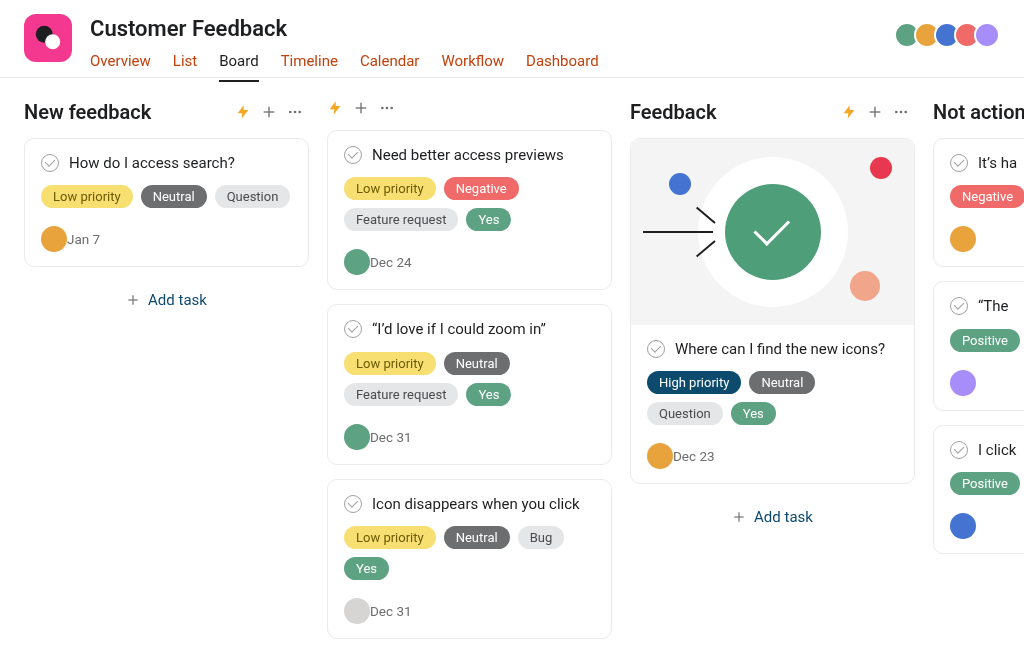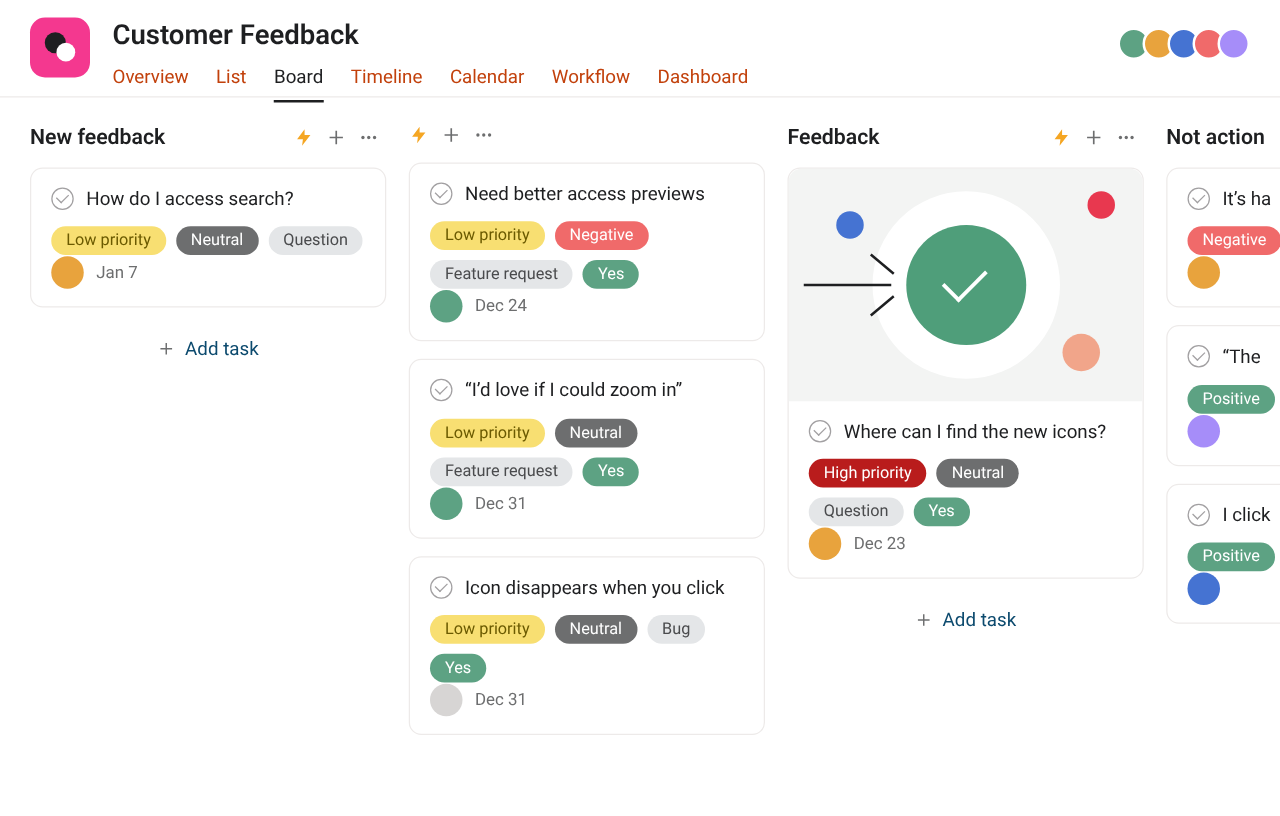--- a/index.html
+++ b/index.html
@@ -77,21 +77,21 @@
     width: 285px;
     flex-shrink: 0;
   }
   .col-header {
     display: flex;
     align-items: center;
     margin-bottom: 14px;
     padding-right: 6px;
   }
   .col-title {
-    font-size: 17px;
+    font-size: 20px;
     font-weight: 600;
     flex: 1;
   }
   .col-actions {
     display: flex;
     align-items: center;
     gap: 10px;
     color: #6d6e6f;
   }
   .bolt-icon { color: #f5a623; }
@@ -139,22 +139,21 @@
   }
   .tag {
     font-size: 13px;
     padding: 4px 12px;
     border-radius: 12px;
     white-space: nowrap;
   }
   .card-footer {
     display: flex;
     align-items: center;
-    gap: 10px;
-    margin-top: 1px;
+    margin-top: 18px;
   }
   .card-avatar {
     width: 26px; height: 26px;
     border-radius: 50%;
   }
   .card-date {
     font-size: 13.5px;
     color: #6d6e6f;
   }
   .add-task {
@@ -408,21 +407,21 @@
         <div class="cover-dot-blue"></div>
         <div class="cover-dot-red"></div>
         <div class="cover-dot-orange"></div>
         <div class="cover-arrow"></div>
       </div>
       <div class="card-title-row">
         <span class="check-icon"></span>
         <span class="card-title">Where can I find the new icons?</span>
       </div>
       <div class="tags">
-        <span class="tag" style="background:#b91c1c;color:#ffffff">High priority</span>
+        <span class="tag" style="background:#0c4a6e;color:#ffffff">High priority</span>
         <span class="tag" style="background:#6d6e6f;color:#ffffff">Neutral</span>
         <span class="tag" style="background:#e4e6e8;color:#4a4b4d">Question</span>
         <span class="tag" style="background:#5da283;color:#ffffff">Yes</span>
       </div>
       <div class="card-footer">
         <div class="card-avatar" style="background:#e8a33d"></div>
         <span class="card-date">Dec 23</span>
       </div>
     </div>
 

